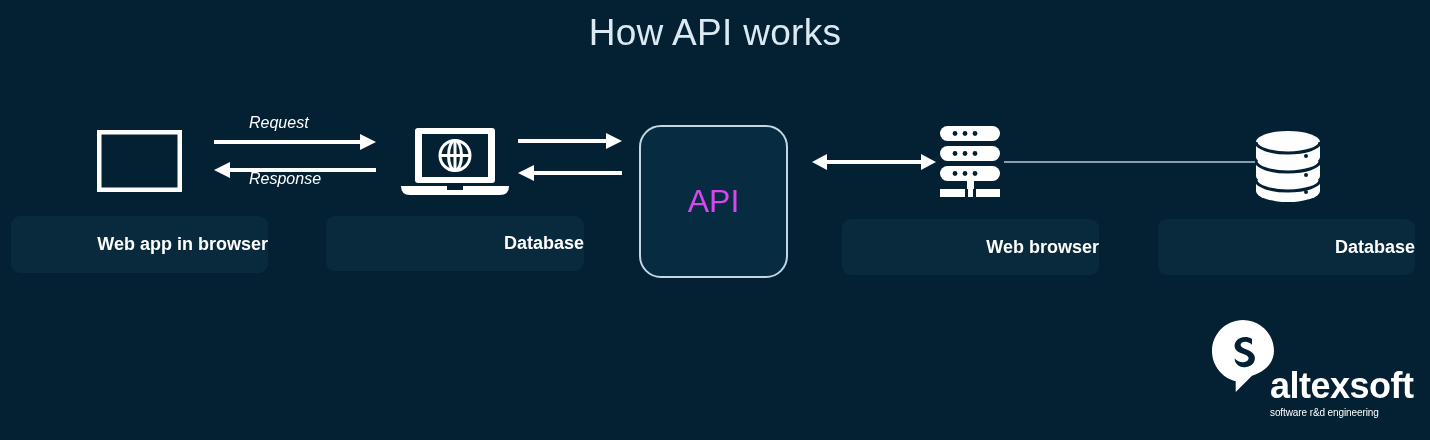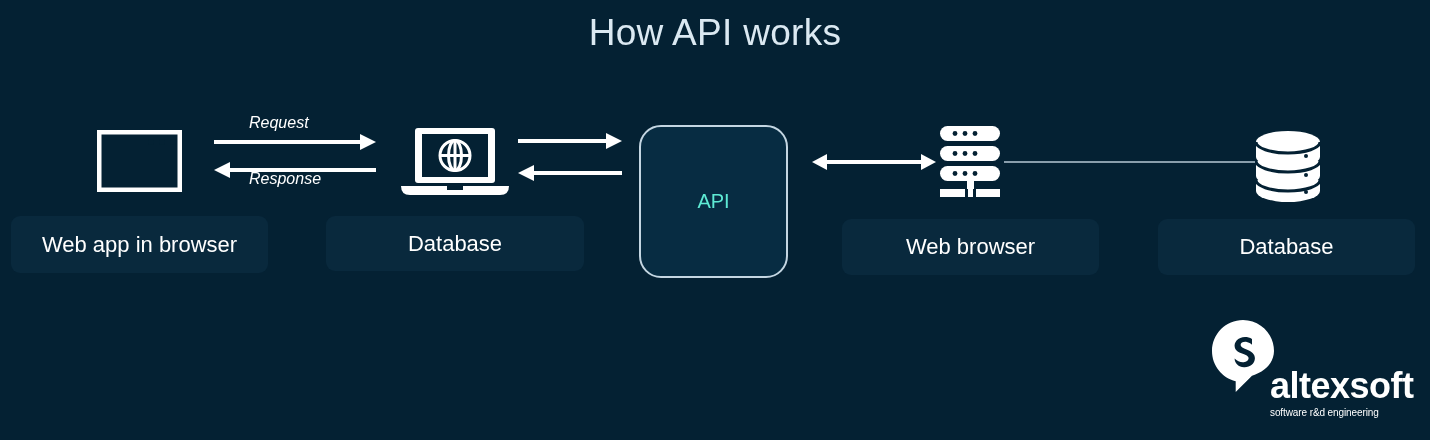--- a/index.html
+++ b/index.html
@@ -33,25 +33,26 @@
     color: #dbe9f2;
     letter-spacing: 0.3px;
   }
 
   
   .chip {
     position: absolute;
     background: #09293d;
     border-radius: 9px;
     color: #ffffff;
-    font-size: 22px;
+    font-size: 18px;
     display: flex;
     align-items: center;
-    justify-content: center;
+    justify-content: flex-end;
     box-sizing: border-box;
+    font-weight: bold;
   }
   .chip-browser { left: 11px;   top: 216px; width: 257px; height: 57px; }
   .chip-internet{ left: 326px;  top: 216px; width: 258px; height: 55px; }
   .chip-server  { left: 842px;  top: 219px; width: 257px; height: 56px; }
   .chip-database{ left: 1158px; top: 219px; width: 257px; height: 56px; }
 
   
   .api-box {
     position: absolute;
     left: 639px;
@@ -60,22 +61,22 @@
     height: 153px;
     border: 2px solid #c4d6e2;
     border-radius: 22px;
     background: #072c42;
     display: flex;
     align-items: center;
     justify-content: center;
     box-sizing: border-box;
   }
   .api-label {
-    color: #5eead4;
-    font-size: 20px;
+    color: #d946ef;
+    font-size: 32px;
   }
 
   
   .icon-wrap { position: absolute; }
 
   
   .browser-icon { left: 97px; top: 130px; width: 85px; height: 62px; }
 
   
   .laptop-icon { left: 401px; top: 128px; width: 108px; height: 68px; }

